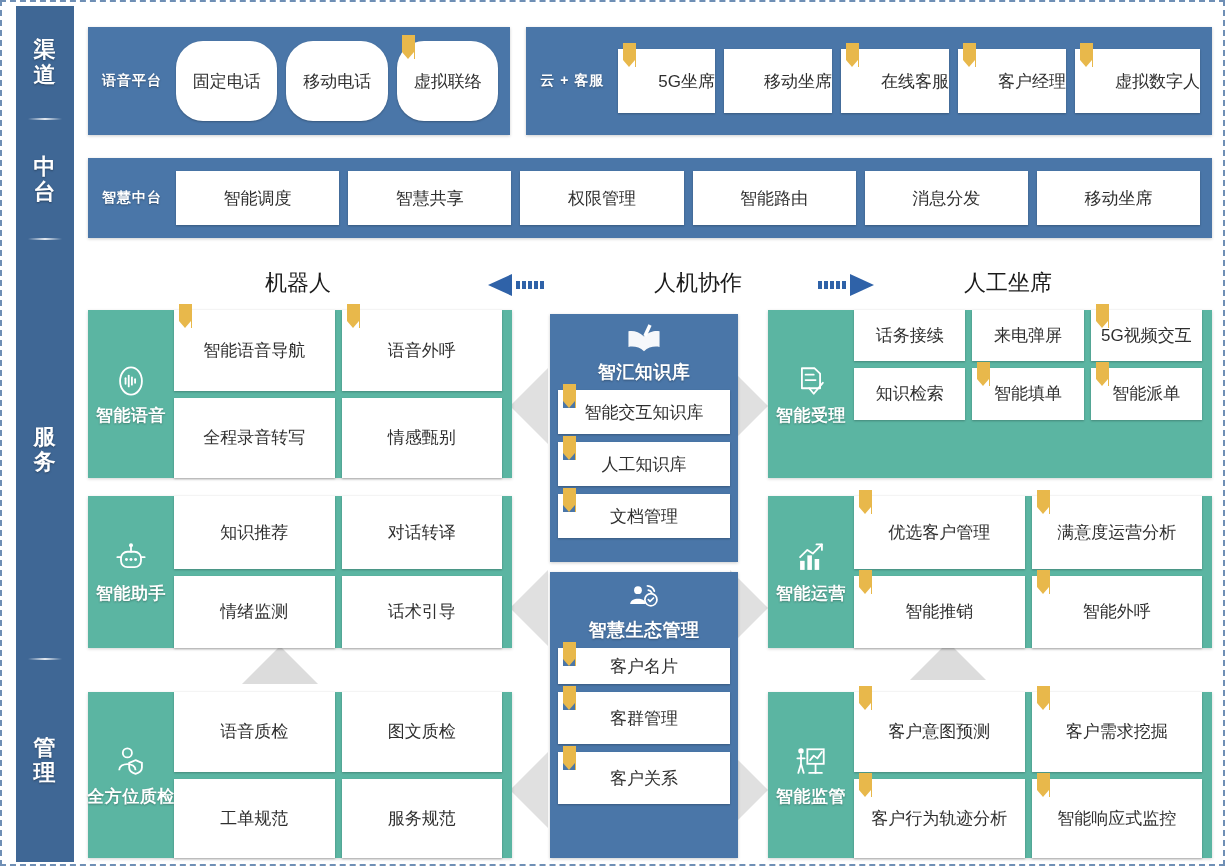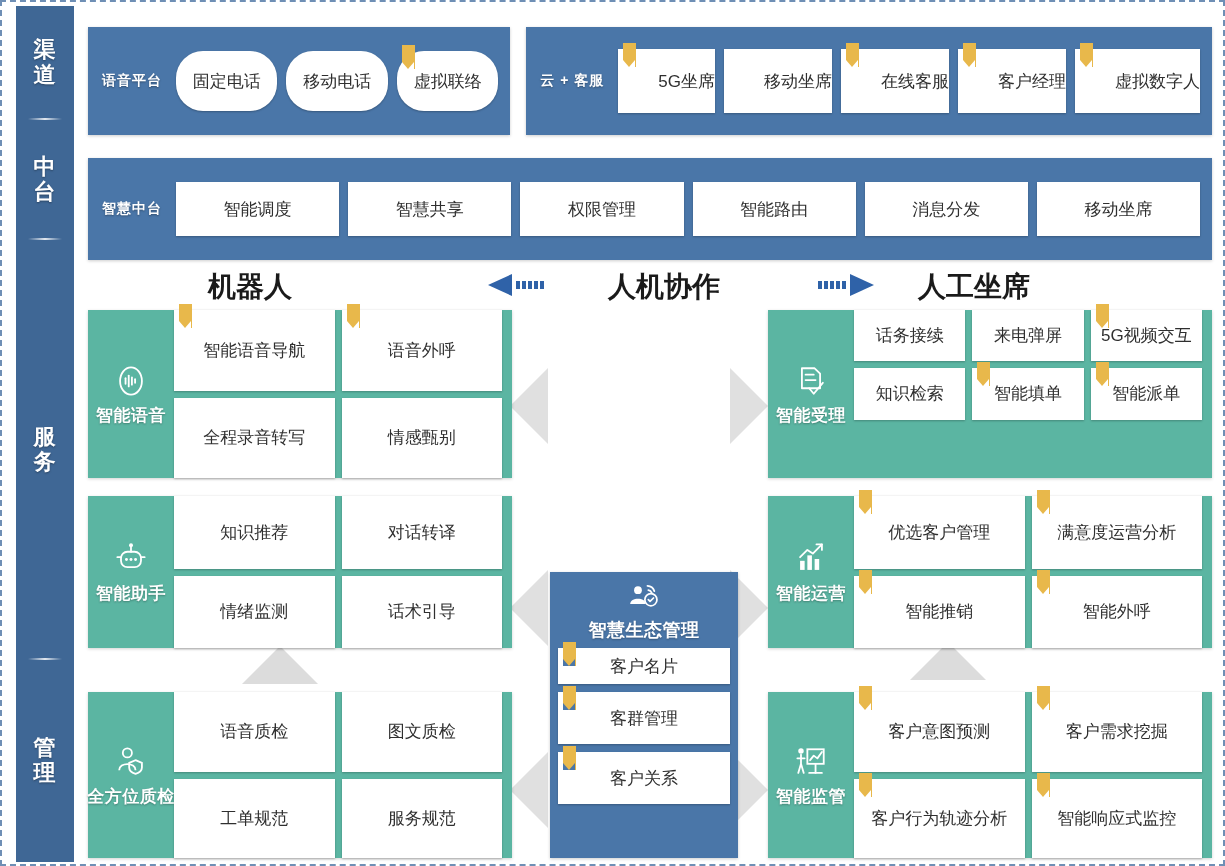--- a/index.html
+++ b/index.html
@@ -77,35 +77,35 @@
     content:"";position:absolute;left:0;bottom:0;
     border-left:6.5px solid #fff;border-right:6.5px solid #fff;
     border-bottom:0;border-top:7px solid transparent;
     width:0;height:0;
   }
   .ribbon.on-blue:after{border-left-color:#4a76a8;border-right-color:#4a76a8;}
 
   
   #channel-row{position:absolute;left:0;top:21px;height:108px;width:100%;display:flex;gap:16px;}
   #voice-platform{width:446px;height:108px;}
-  #voice-platform .cell{height:60px;border-radius:27px;}
+  #voice-platform .cell{height:80px;border-radius:27px;}
   #cloud-service{flex:1;height:108px;}
   #cloud-service .cell{height:64px;padding-left:40px;}
 
   
-  #platform-row{position:absolute;left:0;top:152px;height:102px;width:100%;text-align:center;}
+  #platform-row{position:absolute;left:0;top:152px;height:80px;width:100%;text-align:center;}
   #platform-row .cell{height:54px;}
 
   
   .collab{
     position:absolute;left:0;top:256px;width:100%;height:44px;
     display:flex;align-items:center;
   }
   .collab-lab{
-    font-size:28px;font-weight:bold;color:#1a1a1a;text-align:left;
+    font-size:22px;font-weight:normal;color:#1a1a1a;text-align:center;
     white-space:nowrap;
   }
   .c-robot{position:absolute;left:120px;top:6px;width:180px;}
   .c-human{position:absolute;left:520px;top:6px;width:180px;}
   .c-agent{position:absolute;left:830px;top:6px;width:180px;}
   .arrow-left{position:absolute;left:400px;top:12px;width:86px;height:22px;}
   .arrow-right{position:absolute;left:700px;top:12px;width:86px;height:22px;}
 
   
   .grid{position:absolute;left:0;top:304px;width:100%;height:552px;}
@@ -408,20 +408,43 @@
             </div>
           <div class="cell">
               <span>工单规范</span>
             </div>
           <div class="cell">
               <span>服务规范</span>
             </div>
         </div>
       </div>
 
+      <div class="mblk" style="left:462px;top:4px;width:188px;height:248px;">
+        <div class="mblk-head">
+          <svg class="ico-lg" viewBox="0 0 44 40" fill="#ffffff" stroke="none">
+            <path d="M22 16 C16 10 9 9 4 10 C4 16 4 24 4 28 C10 27 17 28 22 33 C27 28 34 27 40 28 C40 24 40 16 40 10 C35 9 28 10 22 16 Z" opacity="0.95"></path>
+            <rect x="24" y="2" width="4" height="14" transform="rotate(25 26 9)" fill="#fff"></rect>
+          </svg>
+          <div class="lbl">智汇知识库</div>
+        </div>
+        <div class="mblk-list">
+          <div class="cell">
+              <span class="ribbon on-blue"></span>
+              <span>智能交互知识库</span>
+            </div>
+          <div class="cell">
+              <span class="ribbon on-blue"></span>
+              <span>人工知识库</span>
+            </div>
+          <div class="cell">
+              <span class="ribbon on-blue"></span>
+              <span>文档管理</span>
+            </div>
+        </div>
+      </div>
 
       <div class="mblk" style="left:462px;top:262px;width:188px;height:286px;">
         <div class="mblk-head">
           <svg class="ico-lg" viewBox="0 0 44 40" fill="none" stroke="#ffffff" stroke-width="2">
             <circle cx="15" cy="11" r="4.5" fill="#fff" stroke="none"></circle>
             <path d="M6 27 C6 19 24 19 24 27 Z" fill="#fff" stroke="none"></path>
             <path d="M26 6 a9 9 0 0 1 8 6" stroke-linecap="round"></path>
             <path d="M27 11 a5 5 0 0 1 4 3" stroke-linecap="round"></path>
             <circle cx="30" cy="22" r="7"></circle>
             <path d="M27 22 l2 2 l4 -4" stroke-linecap="round" stroke-linejoin="round"></path>

